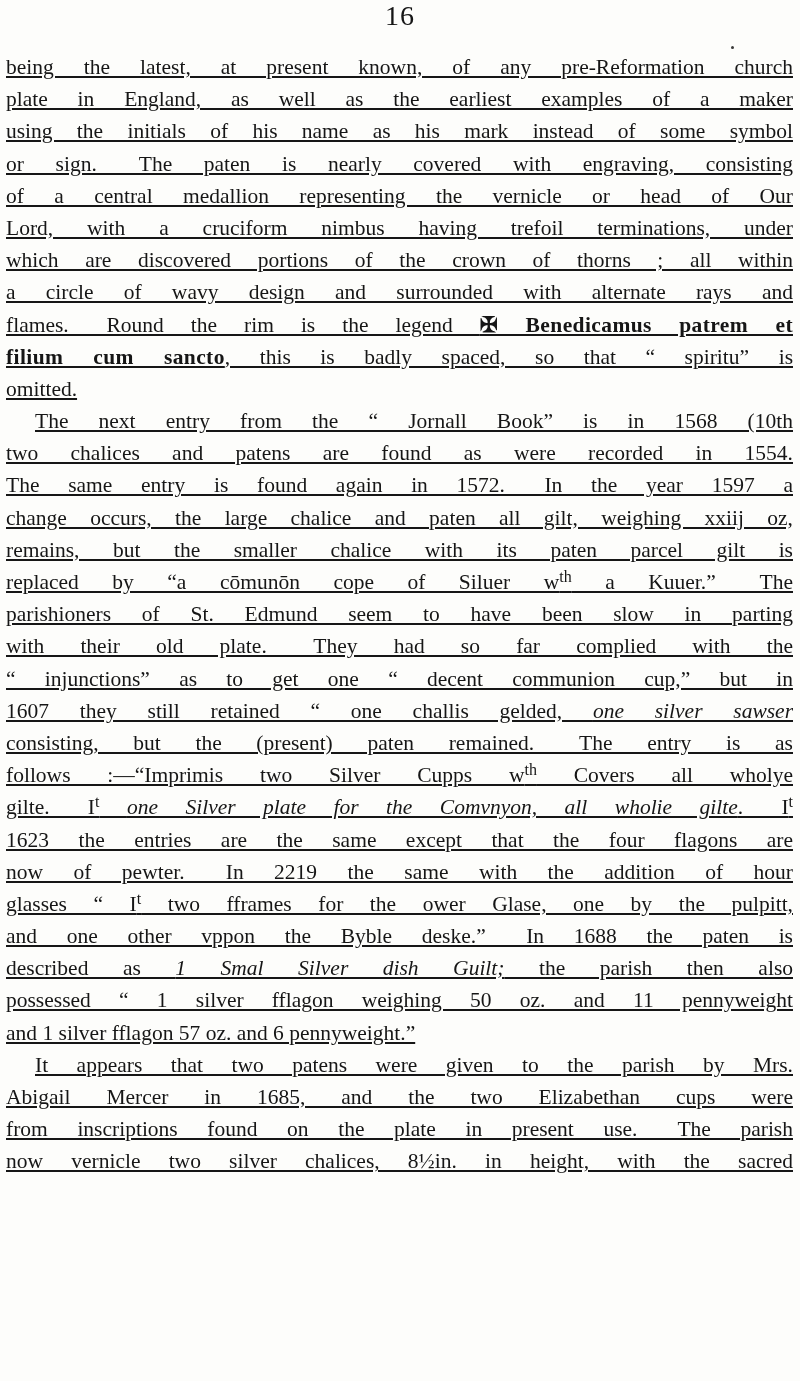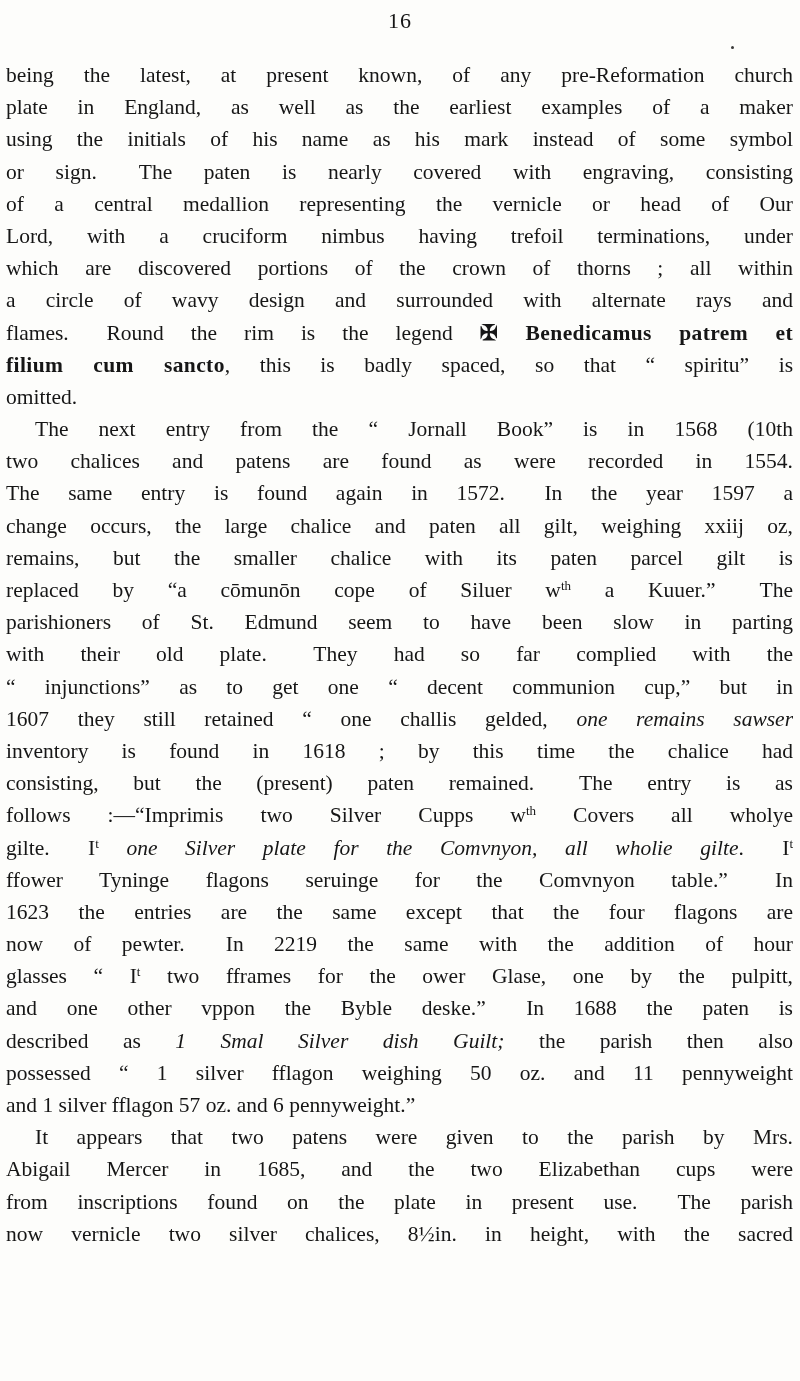--- a/index.html
+++ b/index.html
@@ -6,44 +6,45 @@
   body {
     width: 800px; height: 1381px;
     background: #fdfdfb;
     color: #161616;
     font-family: "Liberation Serif", "DejaVu Serif", serif;
     position: relative;
     overflow: hidden;
   }
   .page-number {
     text-align: center;
-    padding-top: 8px;
-    font-size: 22px;
+    padding-top: 0;
+    font-size: 28px;
     letter-spacing: 1px;
     height: 30px;
     box-sizing: content-box;
   }
   .speck {
     position: absolute; left: 731px; top: 46px;
     width: 3px; height: 3px; background: #3a3a3a; border-radius: 50%;
   }
   #text-block { padding: 0 7px 0 6px; margin-top: 21px; }
   .line {
     font-size: 21.5px;
     line-height: 32.2px;
     height: 32.2px;
     overflow: hidden;
     text-align: justify;
     text-align-last: justify;
+    text-decoration: underline;
   }
   .line.short { text-align-last: left; }
   .line.indent { text-indent: 29px; }
   .bl { font-weight: bold; letter-spacing: 0.4px; }
   i { font-style: italic; }
-  sup { font-size: 13px; line-height: 0; vertical-align: 7px; }
+  sup { font-size: 16px; line-height: 0; vertical-align: 7px; }
 </style>
 </head>
 <body>
 
 <div class="page">
   <div class="page-number">16</div>
   <div class="speck"></div>
   <div id="text-block">
       <div>
         <div class="line">being the latest, at present known, of any pre-Reformation church</div>
@@ -61,26 +62,24 @@
       <div>
         <div class="line indent">The next entry from the “ Jornall Book” is in 1568 (10th</div>
         <div class="line">two chalices and patens are found as were recorded in 1554.</div>
         <div class="line">The same entry is found again in 1572.  In the year 1597 a</div>
         <div class="line">change occurs, the large chalice and paten all gilt, weighing xxiij oz,</div>
         <div class="line">remains, but the smaller chalice with its paten parcel gilt is</div>
         <div class="line">replaced by “a cōmunōn cope of Siluer w<sup>th</sup> a Kuuer.”  The</div>
         <div class="line">parishioners of St. Edmund seem to have been slow in parting</div>
         <div class="line">with their old plate.  They had so far complied with the</div>
         <div class="line">“ injunctions” as to get one “ decent communion cup,” but in</div>
-        <div class="line">1607 they still retained “ one challis gelded, <i>one remains sawser</i></div>
-        <div class="line">inventory is found in 1618 ; by this time the chalice had</div>
+        <div class="line">1607 they still retained “ one challis gelded, <i>one silver sawser</i></div>
         <div class="line">consisting, but the (present) paten remained.  The entry is as</div>
         <div class="line">follows :—“Imprimis two Silver Cupps w<sup>th</sup> Covers all wholye</div>
         <div class="line">gilte.  I<sup>t</sup> <i>one Silver plate for the Comvnyon, all wholie gilte</i>.  I<sup>t</sup></div>
-        <div class="line">ffower Tyninge flagons seruinge for the Comvnyon table.”  In</div>
         <div class="line">1623 the entries are the same except that the four flagons are</div>
         <div class="line">now of pewter.  In 2219 the same with the addition of hour</div>
         <div class="line">glasses “ I<sup>t</sup> two fframes for the ower Glase, one by the pulpitt,</div>
         <div class="line">and one other vppon the Byble deske.”  In 1688 the paten is</div>
         <div class="line">described as <i>1 Smal Silver dish Guilt;</i> the parish then also</div>
         <div class="line">possessed “ 1 silver fflagon weighing 50 oz. and 11 pennyweight</div>
         <div class="line short">and 1 silver fflagon 57 oz. and 6 pennyweight.”</div>
       </div>
       <div>
         <div class="line indent">It appears that two patens were given to the parish by Mrs.</div>

